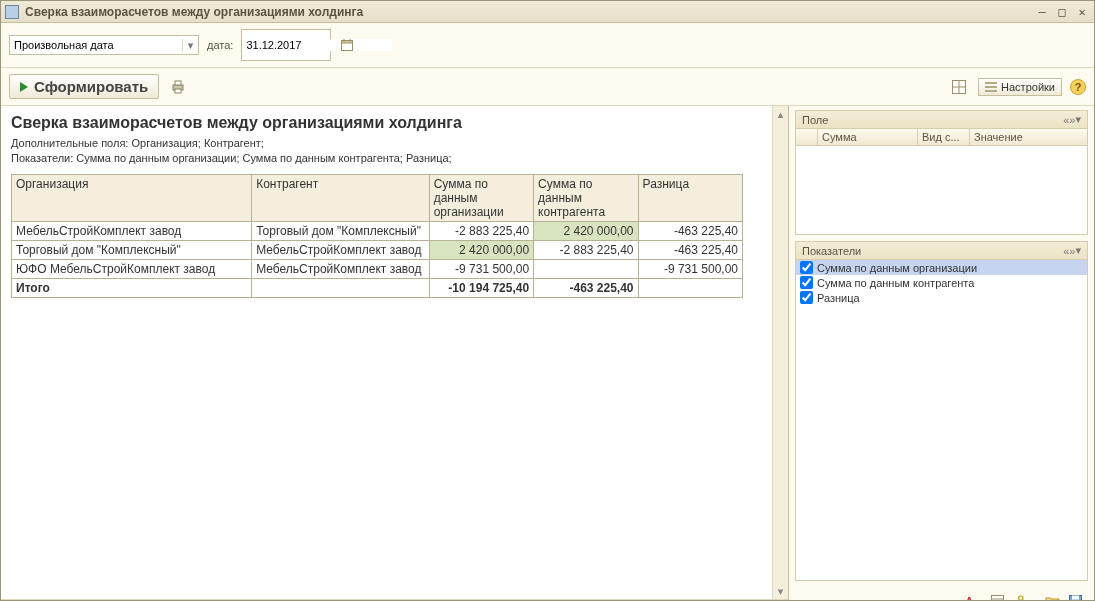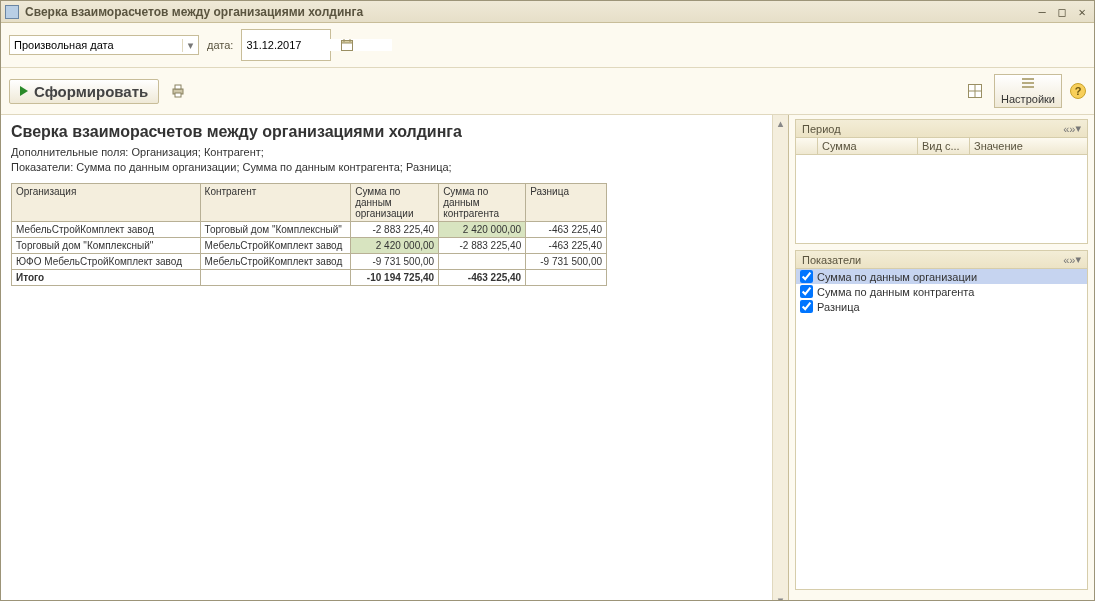--- a/index.html
+++ b/index.html
@@ -64,38 +64,37 @@
   .play { width:0;height:0;border-top:5px solid transparent;border-bottom:5px solid transparent;border-left:8px solid #2a8a2a;}
   .icn-btn {
     width:22px;height:22px; display:flex;align-items:center;justify-content:center;
     border:1px solid transparent; cursor:pointer;
   }
   .spacer{flex:1;}
   .settings-btn {
     display:flex; align-items:center; gap:4px;
     border:1px solid #c8bd99; padding:2px 6px; cursor:pointer;
     background:linear-gradient(#fff,#efe9d7);
-    flex-direction:column;
   }
   .help-icn{
     width:16px;height:16px;border-radius:50%;background:#f8cf5a;border:1px solid #c9a32b;
     display:flex;align-items:center;justify-content:center;font-weight:bold;color:#6b5510;
     font-size:11px;
   }
   .main { display:flex; height: calc(601px - 22px - 34px - 36px); }
   .report-area {
     flex:1; border-right:1px solid #c8bd99; display:flex; flex-direction:column;
     background:#fff; position:relative;
   }
   .report-scroll { overflow:auto; flex:1; padding:6px 10px 6px 10px; }
   .report-title { font-size:16px; font-weight:bold; color:#333; margin:2px 0 4px 0;}
   .report-sub { font-size:11px; color:#333; line-height:15px;}
   table.rep {
-    border-collapse:collapse; margin-top:8px; font-size:10px; color:#333;
-    width:596px;
+    border-collapse:collapse; margin-top:8px; font-size:12px; color:#333;
+    width:732px;
   }
   table.rep th, table.rep td {
     border:1px solid #b8b095; padding:2px 4px; vertical-align:top;
   }
   table.rep th {
     background:#f4eedd; font-weight:normal; text-align:left;
   }
   table.rep td.num { text-align:right; }
   table.rep td.sel { background:#d8e4c0; }
   table.rep tr.total td { font-weight:bold; }
@@ -276,21 +275,21 @@
       <div class="arr">◂</div>
       <div class="track"></div>
       <div class="arr">▸</div>
     </div>
   </div>
 
   <div class="right-pane">
 
     <div class="group">
       <div class="group-head">
-        <span class="title">Период</span>
+        <span class="title">Поле</span>
         <span class="chevrons">«</span>
         <span class="chevrons">»</span>
         <span class="chevrons">▾</span>
       </div>
       <div class="grid-head">
         <div class="col-chk">&nbsp;</div>
         <div class="col-pole">Сумма</div>
         <div class="col-vid">Вид с...</div>
         <div class="col-val">Значение</div>
       </div>

